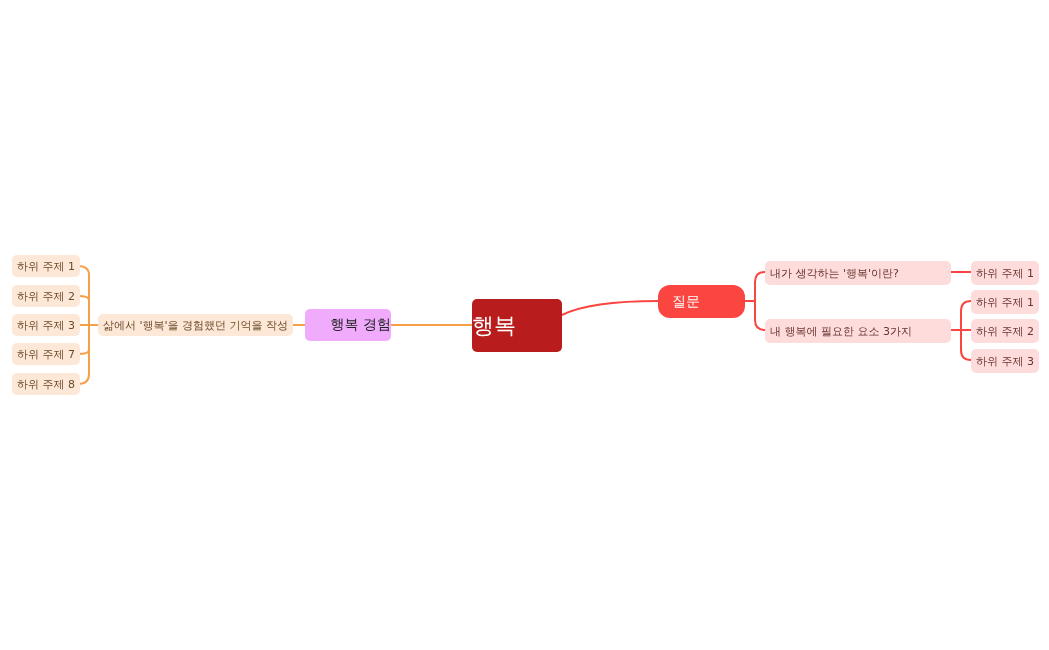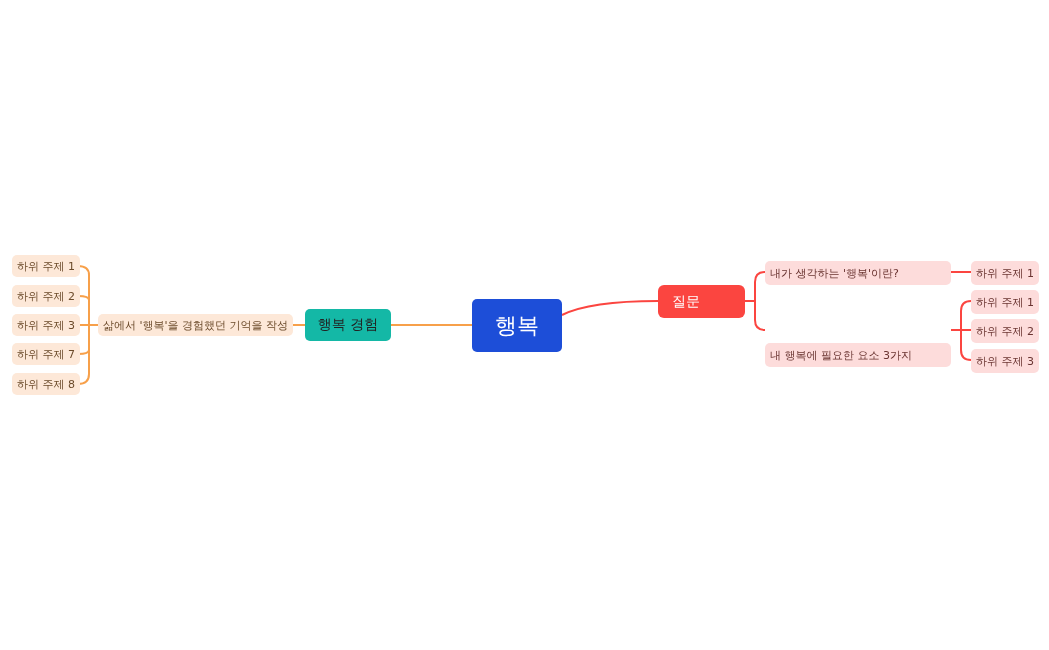--- a/index.html
+++ b/index.html
@@ -1,24 +1,24 @@
 <!DOCTYPE html>
 <html><head>
 <meta charset="utf-8">
 <style>
   html, body { margin:0; padding:0; }
   body { width:1049px; height:650px; background:#ffffff; position:relative; overflow:hidden;
          font-family:"DejaVu Sans", "Liberation Sans", sans-serif; }
   .node { position:absolute; box-sizing:border-box; display:flex; align-items:center; white-space:nowrap; }
-  .root { left:472px; top:299px; width:90px; height:53px; background:#1d4ed8; color:#ffffff;
-          border-radius:5px; justify-content:center; font-size:22px; }
-  .branch-orange { left:305px; top:309px; width:86px; height:32px; background:#14b8a6; color:#222;
-          border-radius:5px; justify-content:center; font-size:14px; }
+  .root { left:472px; top:299px; width:90px; height:53px; background:#b91c1c; color:#ffffff;
+          border-radius:5px; justify-content:flex-start; font-size:22px; }
+  .branch-orange { left:305px; top:309px; width:86px; height:32px; background:#f0abfc; color:#222;
+          border-radius:5px; justify-content:flex-end; font-size:14px; }
   .branch-red { left:658px; top:285px; width:87px; height:33px; background:#fb4540; color:#fff;
-          border-radius:6px; padding-left:14px; font-size:14px; }
+          border-radius:12px; padding-left:14px; font-size:14px; }
   .sub-orange { background:#fde8d8; color:#6b4a2a; border-radius:5px; font-size:11px; padding:0 5px; height:22px; }
   .sub-red { background:#fddcdb; color:#6a3431; border-radius:5px; font-size:11px; padding:12px 5px; height:22px; }
   svg.lines { position:absolute; left:0; top:0; }
 </style>
 </head>
 <body>
 
 <svg class="lines" width="1049" height="650">
 
   <path d="M472 325 L391 325" stroke="#f7a04a" stroke-width="2" fill="none"></path>
@@ -65,21 +65,21 @@
     <span>하위 주제 8</span>
   </div>
 
 <div class="node branch-red">
     <span>질문</span>
   </div>
 
 <div class="node sub-red" style="left:765px;top:261px;width:186px;">
     <span>내가 생각하는 '행복'이란?</span>
   </div>
-<div class="node sub-red" style="left:765px;top:319px;width:186px;margin-top:24px;">
+<div class="node sub-red" style="left:765px;top:319px;width:186px;">
     <span>내 행복에 필요한 요소 3가지</span>
   </div>
 
 <div class="node sub-red" style="left:971px;top:261px;">
     <span>하위 주제 1</span>
   </div>
 <div class="node sub-red" style="left:971px;top:290px;">
     <span>하위 주제 1</span>
   </div>
 <div class="node sub-red" style="left:971px;top:319px;">

